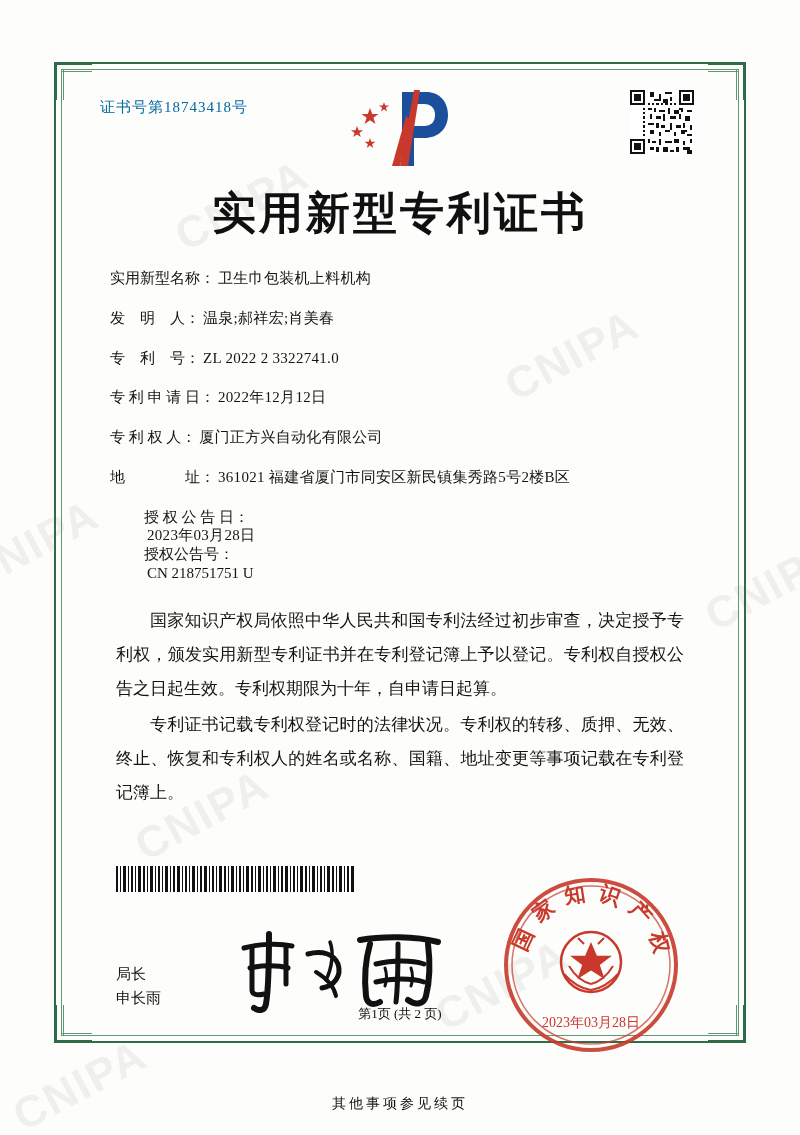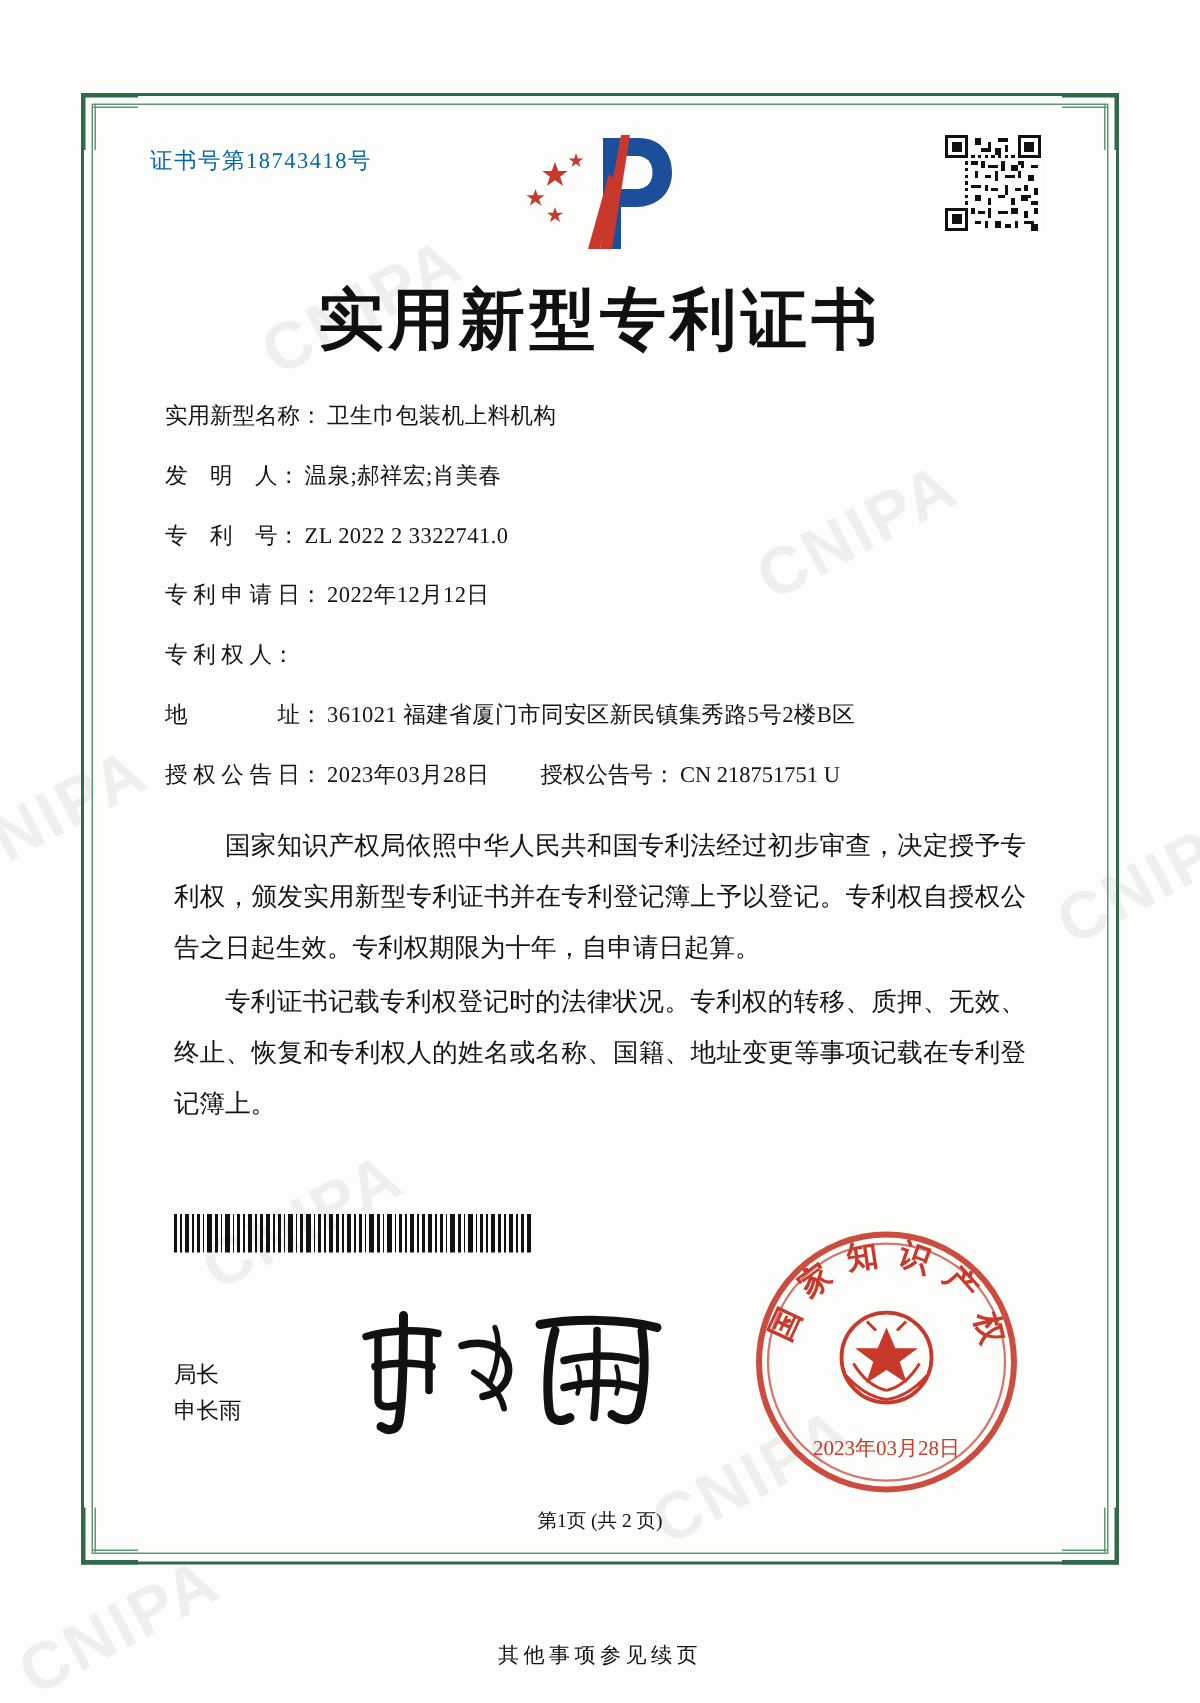--- a/index.html
+++ b/index.html
@@ -109,21 +109,21 @@
   .field .lbl {
     flex: 0 0 auto;
     letter-spacing: 0;
     white-space: pre;
   }
   .field .val {
     flex: 1 1 auto;
     padding-left: 3px;
     letter-spacing: 0.3px;
   }
-  .field.inline-two { justify-content: flex-start; }
+  .field.inline-two { justify-content: flex-start; flex-direction: column; }
   .field .lbl2 {
     margin-left: 34px;
     white-space: pre;
   }
   .field .val2 { padding-left: 3px; }
 
   
   .paras {
     margin: 18px 16px 0 16px;
     font-size: 17px;
@@ -346,20 +346,21 @@
           <span class="val">ZL 2022 2 3322741.0</span>
         </div>
 
         <div class="field">
           <span class="lbl">专 利 申 请 日：</span>
           <span class="val">2022年12月12日</span>
         </div>
 
         <div class="field">
           <span class="lbl">专 利 权 人：</span>
+          <span class="val">厦门正方兴自动化有限公司</span>
         </div>
 
         <div class="field">
           <span class="lbl">地　　　　址：</span>
           <span class="val">361021 福建省厦门市同安区新民镇集秀路5号2楼B区</span>
         </div>
 
         <div class="field inline-two">
           <span class="lbl">授 权 公 告 日：</span>
           <span class="val" style="flex:0 0 auto;">2023年03月28日</span>

